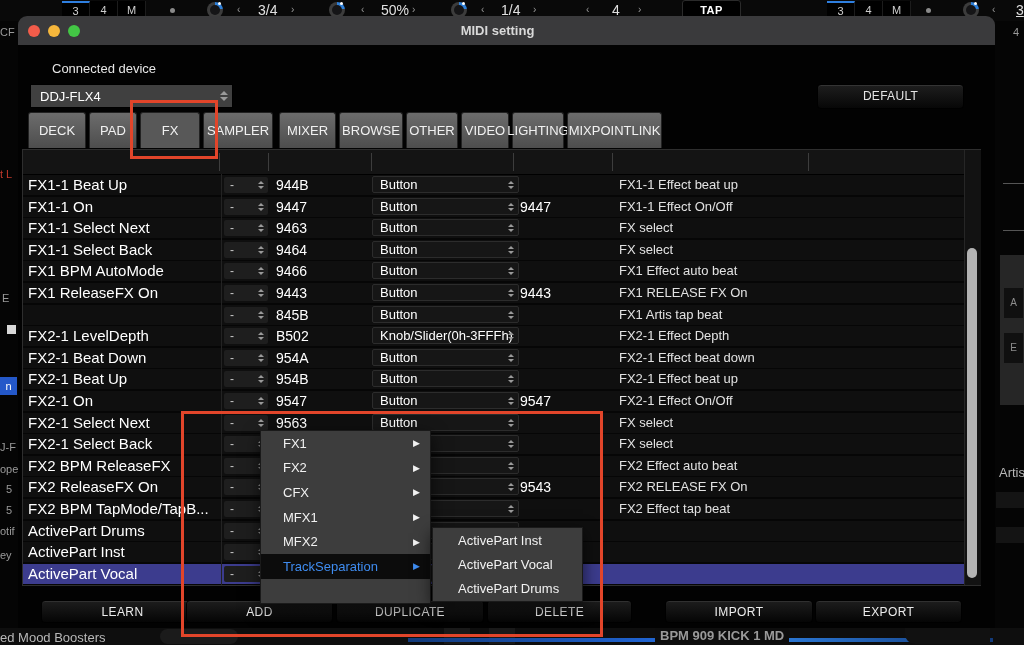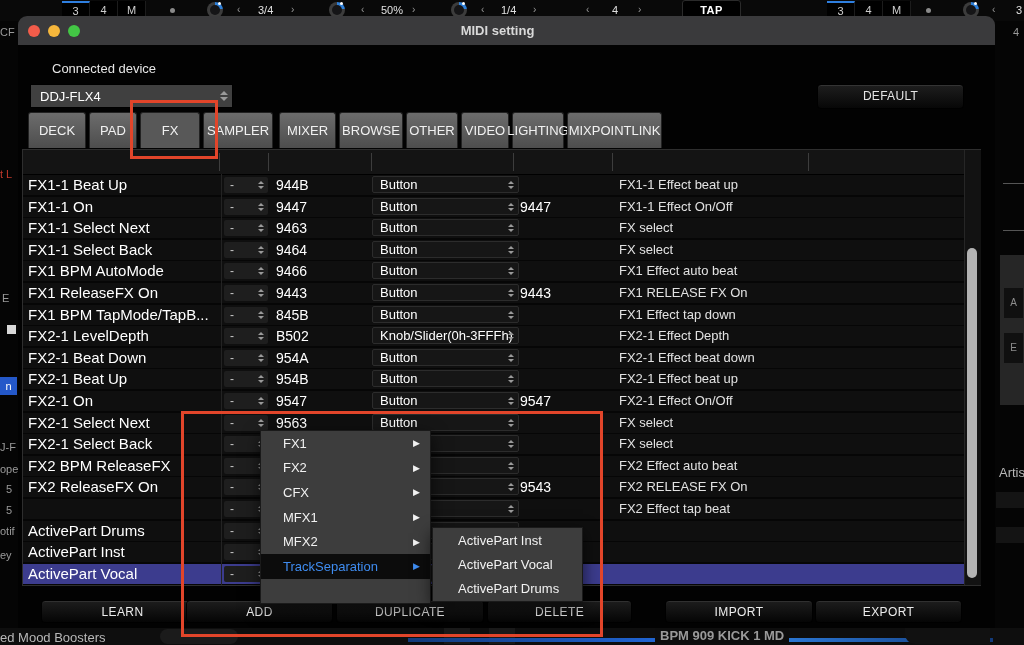--- a/index.html
+++ b/index.html
@@ -14,21 +14,21 @@
   #topbar{left:0;top:0;width:1024px;height:21px;background:#090909;}
   .meterseg{position:absolute;top:1px;height:18px;width:27px;background:#000;
     color:#cfcfcf;font-size:11px;text-align:center;line-height:18px;border-right:1px solid #1c1c1c;}
   .meterseg.blue-top{border-top:2px solid #2e7fe0;height:16px;line-height:16px;}
   .tb-dot{position:absolute;top:8px;width:5px;height:5px;border-radius:50%;background:#8a8a8a;}
   .knob{position:absolute;top:2px;width:16px;height:16px;border-radius:50%;
     background:conic-gradient(#2f80d8 0 80deg,#3c3c3c 80deg 360deg);}
   .knob::after{content:"";position:absolute;left:3px;top:3px;width:10px;height:10px;border-radius:50%;background:#151517;}
   .knob::before{content:"";position:absolute;left:11px;top:0px;width:3px;height:3px;border-radius:50%;background:#fff;z-index:2;}
   .tb-arrow{position:absolute;top:4px;color:#9a9a9a;font-size:10px;line-height:12px;}
-  .tb-val{position:absolute;top:4px;color:#e0e0e0;font-size:11px;line-height:12px;}
+  .tb-val{position:absolute;top:4px;color:#e0e0e0;font-size:14px;line-height:12px;text-decoration:underline;}
   .tap-btn{position:absolute;left:682px;top:0px;width:57px;height:19px;background:#000;
     border:1px solid #2a2a2a;border-radius:3px;color:#fff;font-size:11px;font-weight:bold;
     text-align:center;line-height:19px;letter-spacing:.5px;}
   
   #titlebar{left:18px;top:16px;width:977px;height:29px;background:#3a3a3c;
     border-radius:9px 9px 0 0;}
   .tl{position:absolute;top:9px;width:12px;height:12px;border-radius:50%;}
   #dlg-title{left:18px;top:23px;width:959px;text-align:center;color:#d9d9d9;
     font-size:13px;font-weight:bold;}
   #dialog-body{left:18px;top:45px;width:977px;height:583px;background:#020202;}
@@ -264,31 +264,30 @@
         </div></div>
       <div class="midiin">9443</div>
       <div class="type-box">Button<div class="stepper sm">
           <i class="up"></i>
           <i class="dn"></i>
         </div></div>
       <div class="midiout">9443</div>
       <div class="cmt">FX1 RELEASE FX On</div>
     </div>
     <div class="trow abs" style="top: 305px;">
-      <div class="fn">FX1 BPM TapMode/TapB...</div>
       <div class="deck-box">-<div class="stepper sm">
           <i class="up"></i>
           <i class="dn"></i>
         </div></div>
       <div class="midiin">845B</div>
       <div class="type-box">Button<div class="stepper sm">
           <i class="up"></i>
           <i class="dn"></i>
         </div></div>
-      <div class="cmt">FX1 Effect tap down</div>
+      <div class="cmt">FX1 Artis tap beat</div>
     </div>
     <div class="trow abs" style="top: 326px;">
       <div class="fn">FX2-1 LevelDepth</div>
       <div class="deck-box">-<div class="stepper sm">
           <i class="up"></i>
           <i class="dn"></i>
         </div></div>
       <div class="midiin">B502</div>
       <div class="type-box">Knob/Slider(0h-3FFFh)<div class="stepper sm">
           <i class="up"></i>
@@ -386,20 +385,21 @@
       <div class="type-box">
         <div class="stepper sm">
           <i class="up"></i>
           <i class="dn"></i>
         </div>
       </div>
       <div class="midiout">9543</div>
       <div class="cmt">FX2 RELEASE FX On</div>
     </div>
     <div class="trow abs" style="top: 499px;">
+      <div class="fn">FX2 BPM TapMode/TapB...</div>
       <div class="deck-box">-<div class="stepper sm">
           <i class="up"></i>
           <i class="dn"></i>
         </div></div>
       <div class="type-box">
         <div class="stepper sm">
           <i class="up"></i>
           <i class="dn"></i>
         </div>
       </div>

